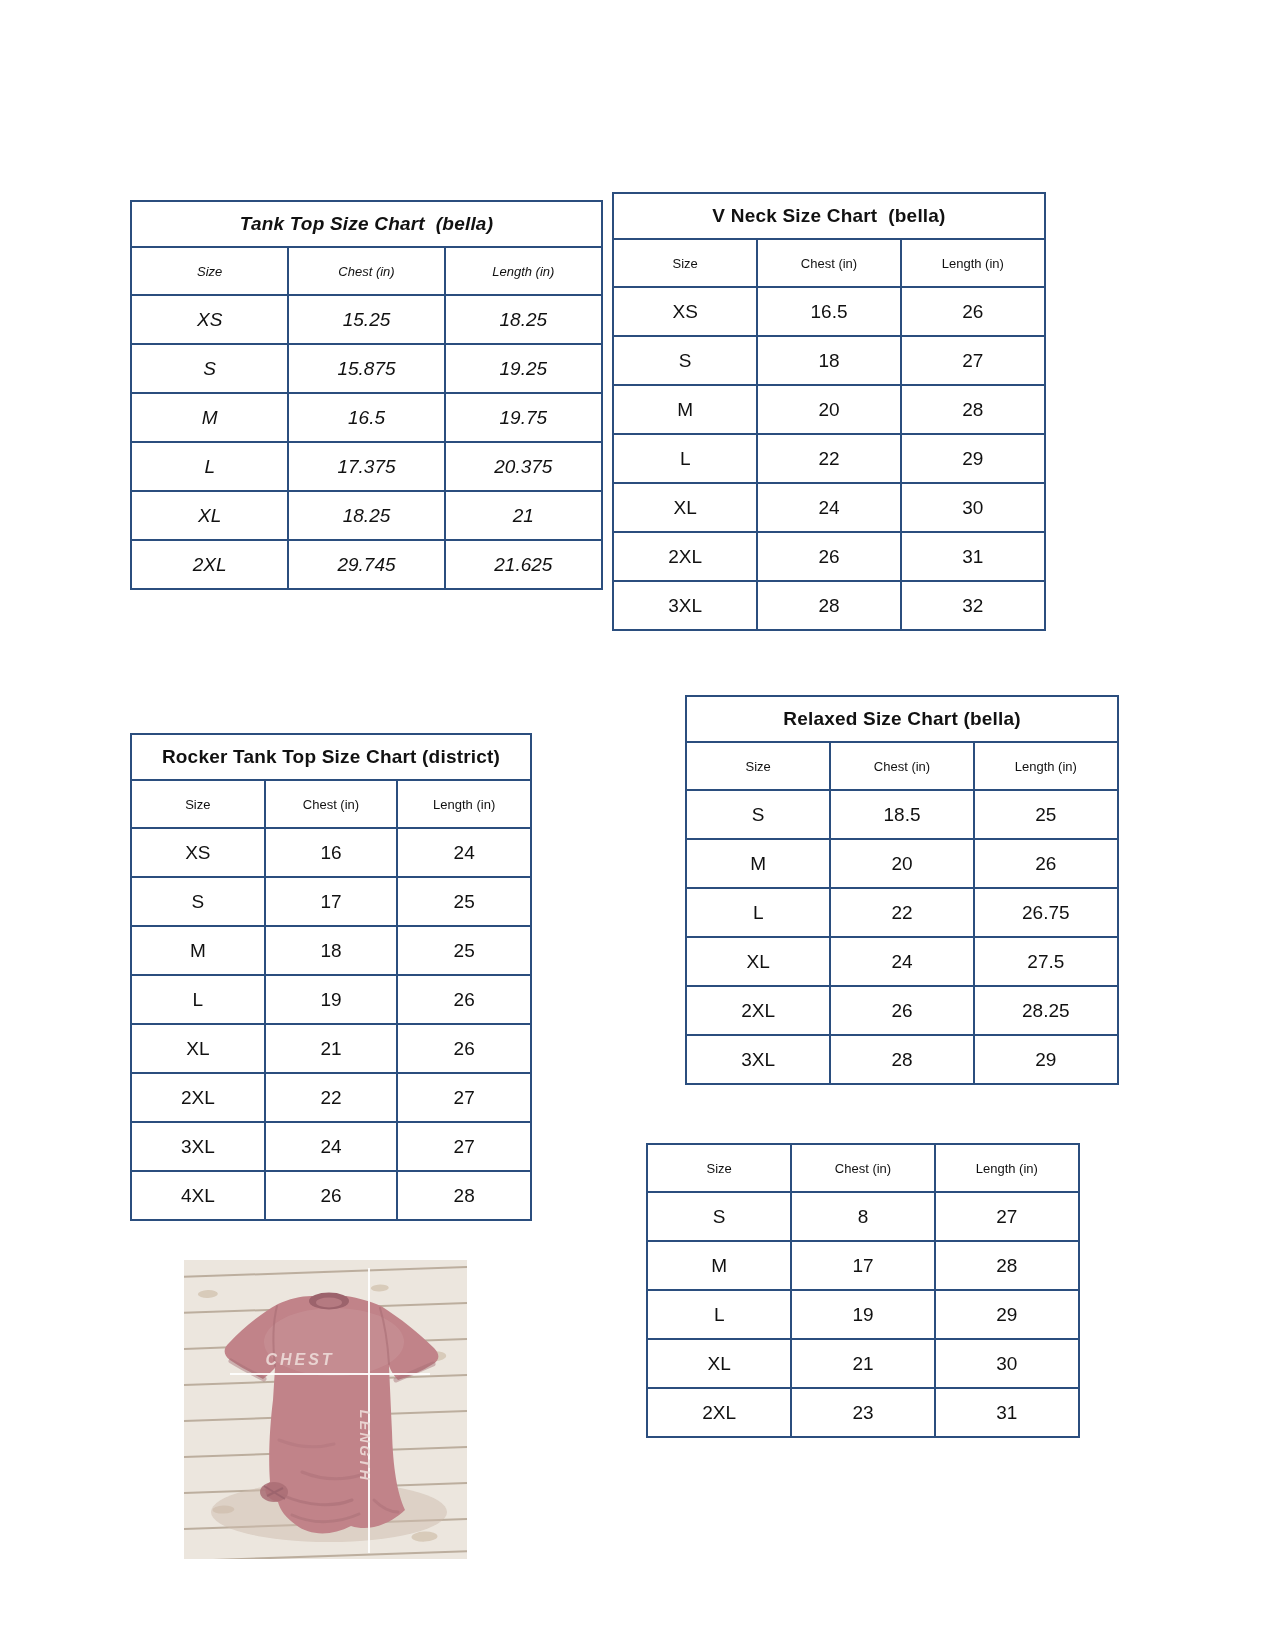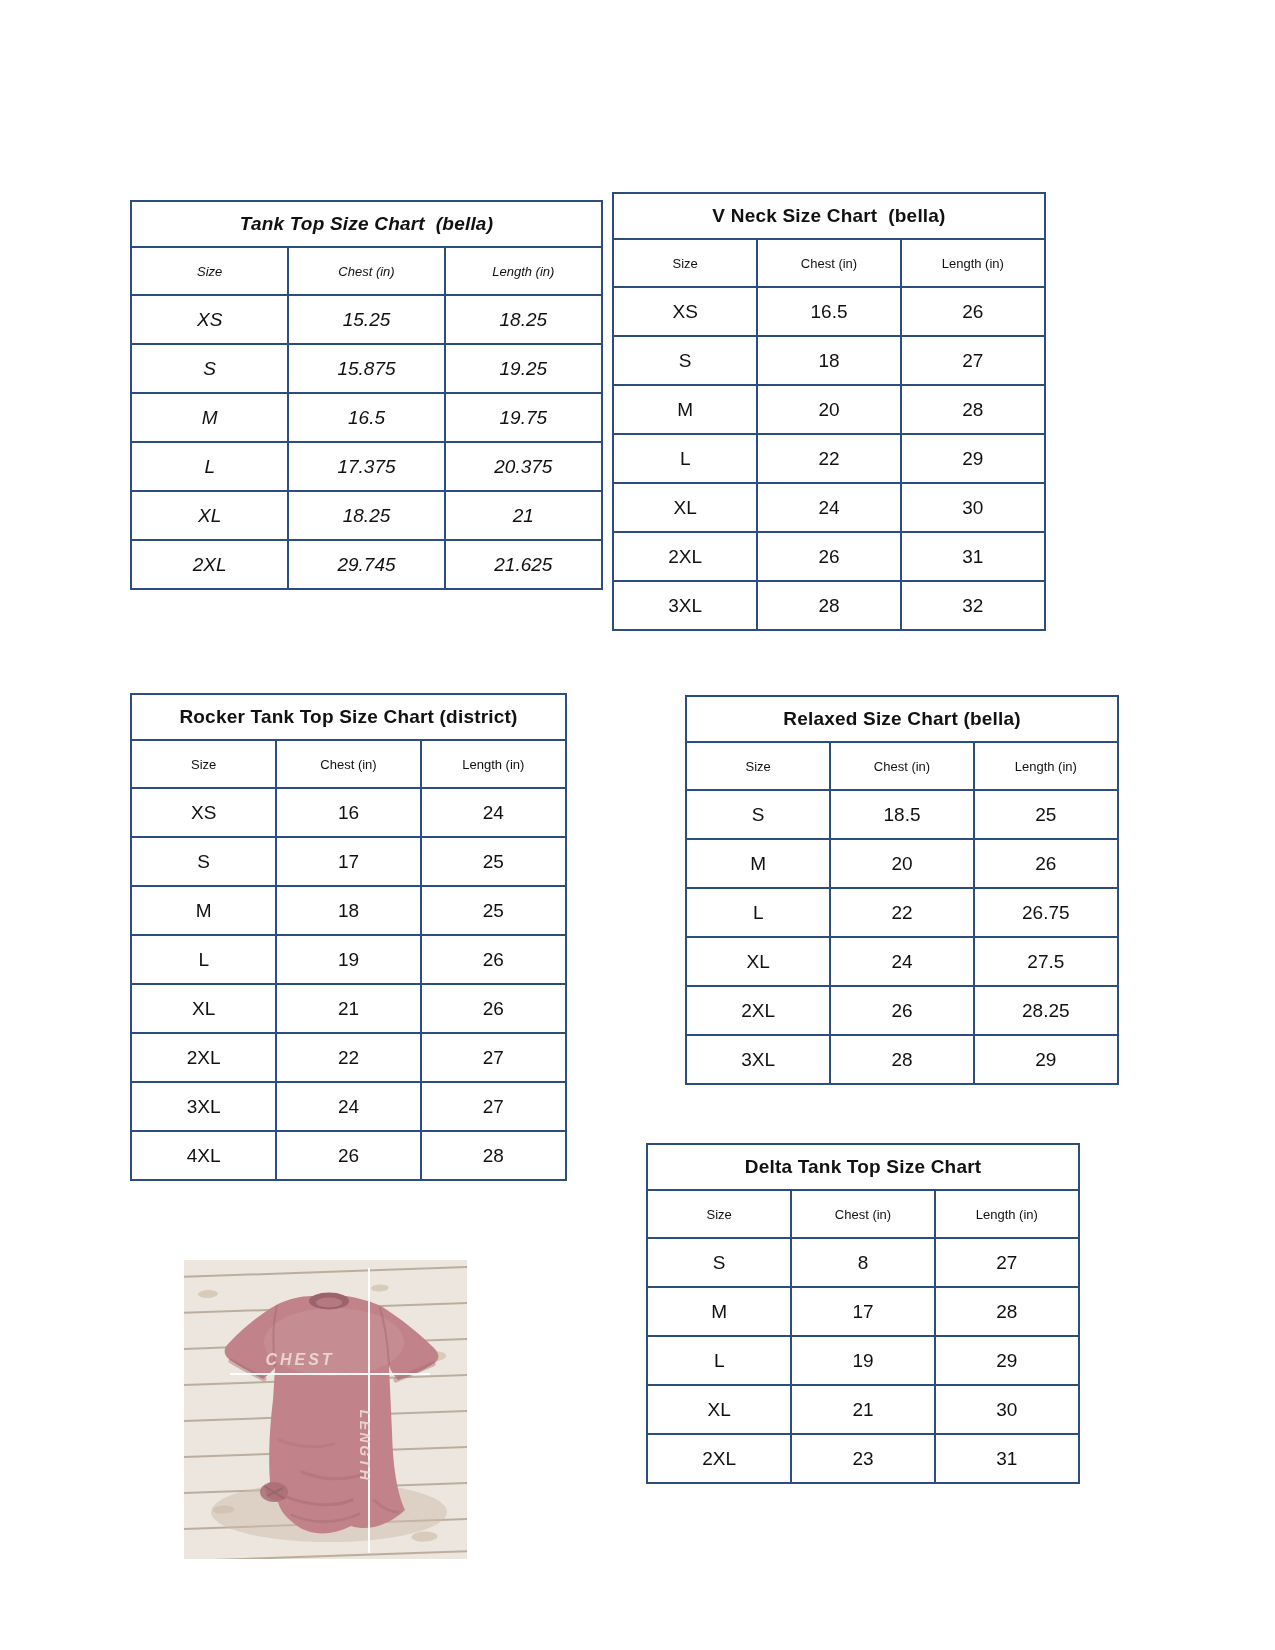--- a/index.html
+++ b/index.html
@@ -18,21 +18,21 @@
   .page{position:absolute;inset:0;}
 
   .size-table{
     position:absolute;
     border:2px solid var(--border);
     background:#ffffff;
     box-sizing:border-box;
   }
   .t1{left:130px;top:200px;width:473px;font-style:italic;}
   .t2{left:612px;top:192px;width:434px;}
-  .t3{left:130px;top:693px;width:437px;}
+  .t3{left:130px;top:733px;width:402px;}
   .t4{left:646px;top:695px;width:434px;margin-left:39px;}
   .t5{left:646px;top:1143px;width:434px;}
 
   .t-title{
     height:44px;
     border-bottom:2px solid var(--border);
     display:flex;align-items:center;justify-content:center;
     font-weight:bold;font-size:19px;
     white-space:pre;
     letter-spacing:.2px;
@@ -254,21 +254,20 @@
           <tr>
             <td>3XL</td>
             <td>28</td>
             <td>29</td>
           </tr>
         </tbody>
       </table>
   </section>
 
   <section class="size-table t5">
-    <div class="t-title">Delta Tank Top Size Chart</div>
     <table>
         <thead>
           <tr>
             <th>Size</th>
             <th>Chest (in)</th>
             <th>Length (in)</th>
           </tr>
         </thead>
         <tbody>
           <tr>

